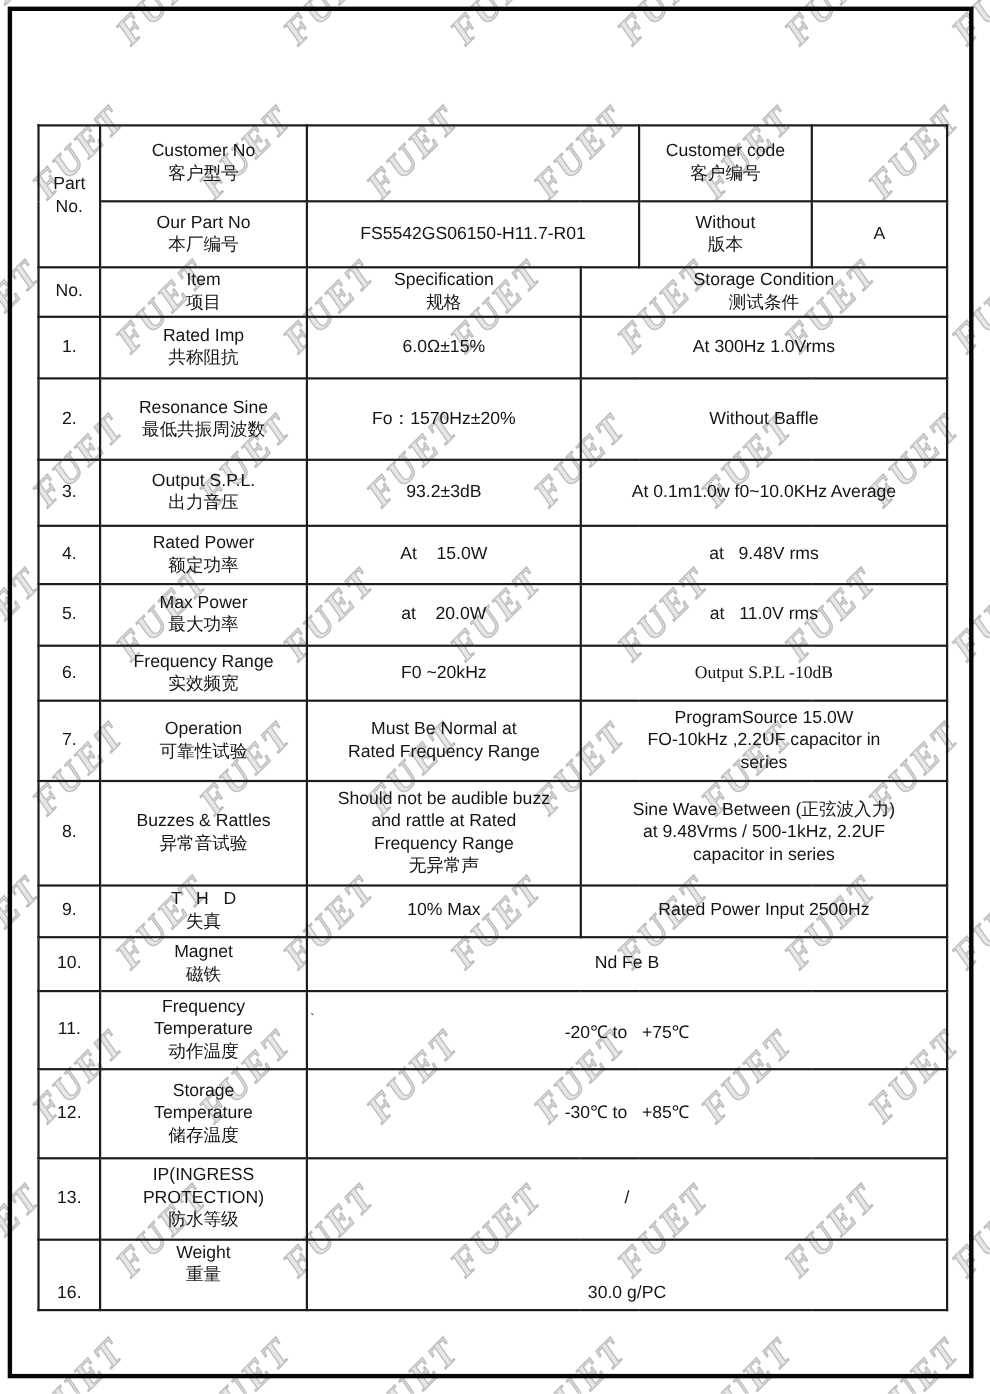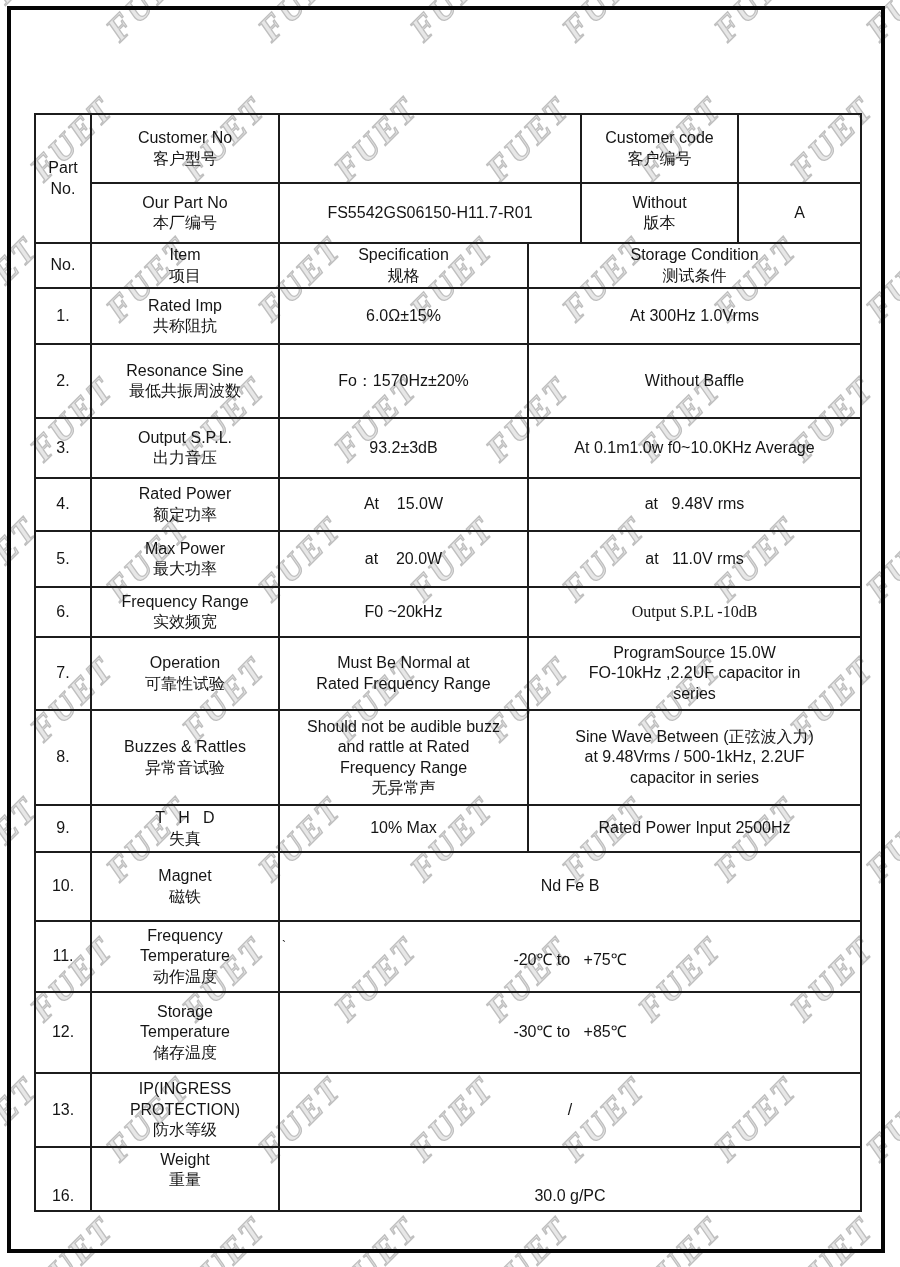--- a/index.html
+++ b/index.html
@@ -291,21 +291,21 @@
             <div class="line" data-name="cell-line">T   H   D</div>
             <div class="line" data-name="cell-line">失真</div>
           </td>
           <td data-name="spec-cell">
             <div class="line" data-name="cell-line">10% Max</div>
           </td>
           <td data-name="test-cell" colspan="3">
             <div class="line" data-name="cell-line">Rated Power Input 2500Hz</div>
           </td>
         </tr>
-        <tr data-name="table-row" style="height: 69px;">
+        <tr data-name="table-row" style="height: 49px;">
           <td data-name="row-number-cell">
             <div class="line" data-name="cell-line">10.</div>
           </td>
           <td data-name="item-cell">
             <div class="line" data-name="cell-line">Magnet</div>
             <div class="line" data-name="cell-line">磁铁</div>
           </td>
           <td data-name="value-cell" class="vcell" colspan="4">
             <div class="line" data-name="cell-line">Nd Fe B</div>
           </td>

